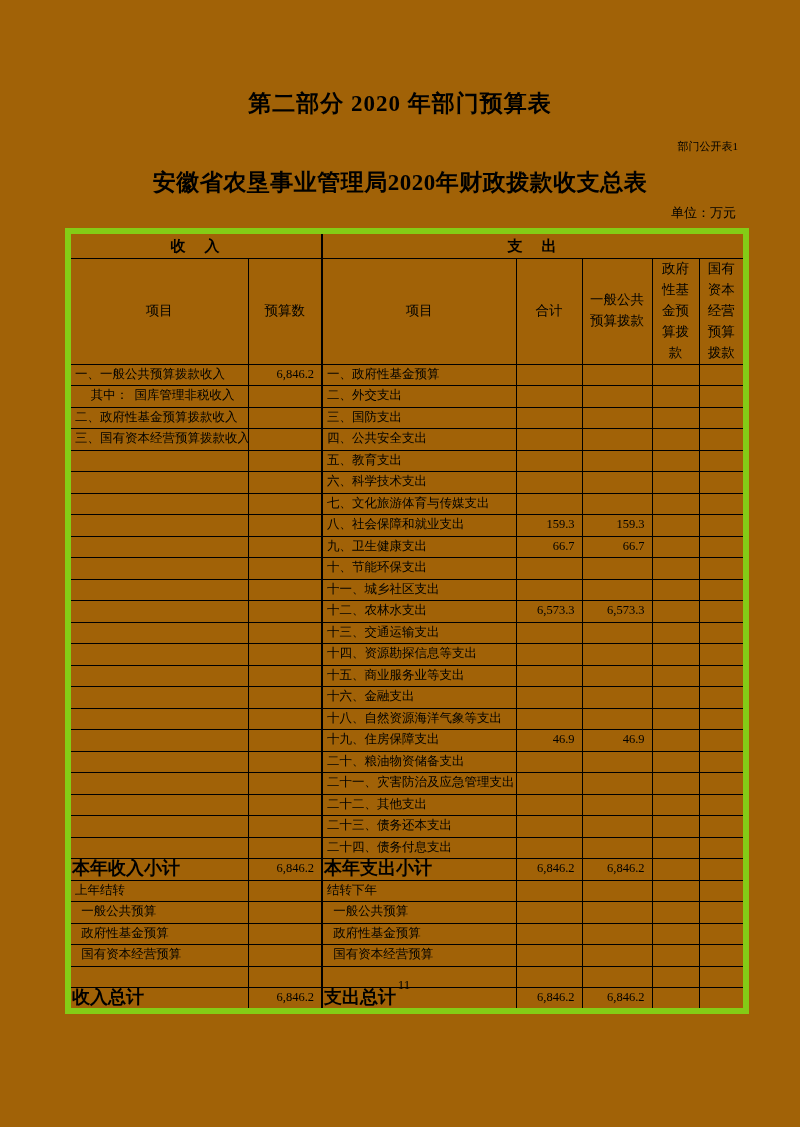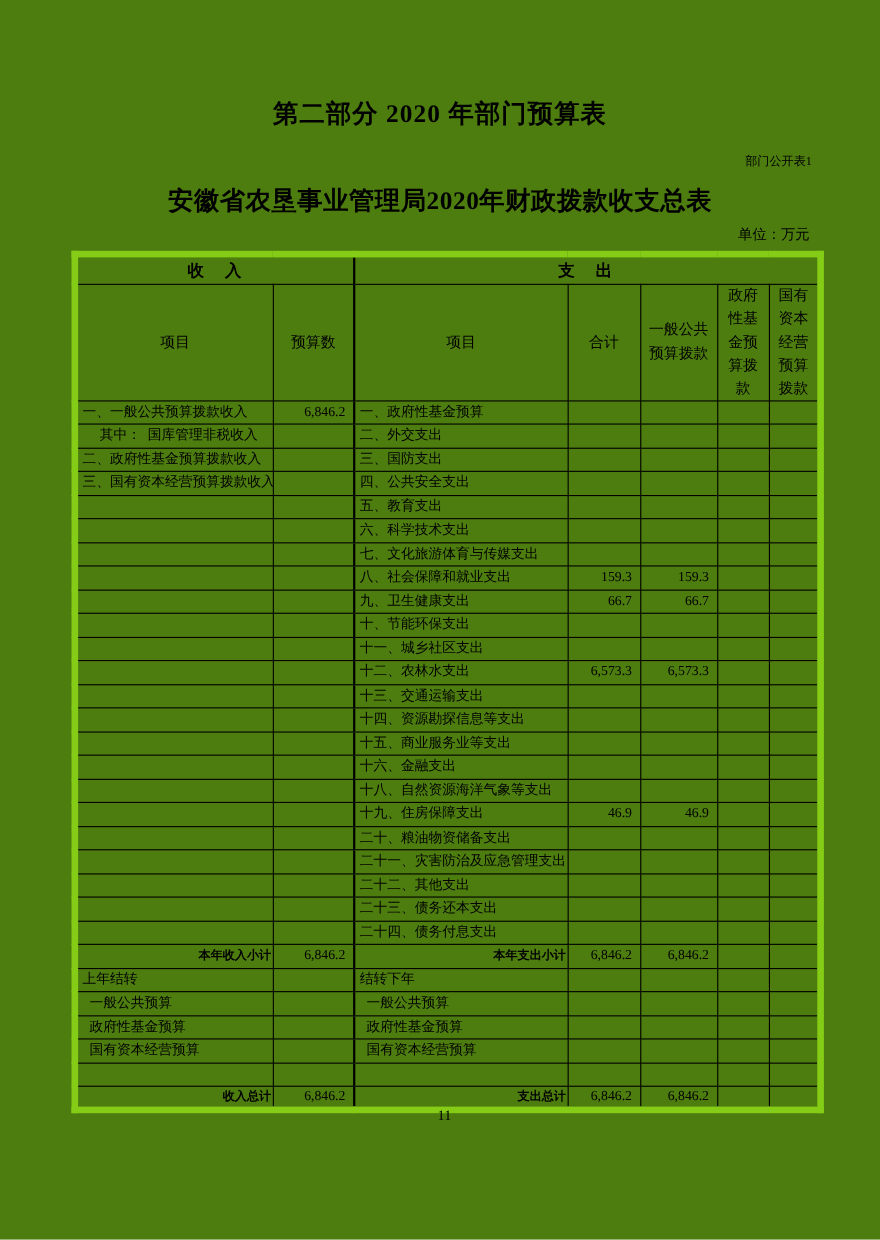--- a/index.html
+++ b/index.html
@@ -1,17 +1,17 @@
 <!DOCTYPE html>
 <html><head>
 <meta charset="utf-8">
 <style>
   html,body{margin:0;padding:0;background:#fff;}
   .page{
-    position:relative;width:800px;height:1127px;background:#4d7c0f;
+    position:relative;width:800px;height:1127px;background:#a16207;
     font-family:"Liberation Serif","DejaVu Serif",serif;color:#000;
     overflow:hidden;
   }
   .section-title{
     position:absolute;top:88px;left:0;width:100%;text-align:center;
     font-size:23px;font-weight:bold;letter-spacing:1px;
   }
   .table-label{position:absolute;top:139px;right:62px;font-size:11px;}
   .main-title{
     position:absolute;top:167px;left:0;width:100%;text-align:center;
@@ -32,24 +32,24 @@
   tr.head-row th{
     height:104px;font-size:13.5px;font-weight:normal;line-height:1.55;
     padding:0 6px;text-align:center;
   }
   tr.head-row th.nw{padding:0 7px;}
   .budget tbody tr{height:21.5px;}
   .budget tbody td{font-size:12.5px;line-height:1.1;}
   td.item{text-align:left;padding:0 2px 0 4px;white-space:pre;}
   td.num{text-align:right;padding:0 7px 0 2px;}
   tr.r-subtotal td.item,tr.r-total td.item{
-    text-align:right;font-weight:bold;font-size:11px;padding:0 1px;
+    text-align:left;font-weight:bold;font-size:18px;padding:0 1px;
   }
   .page-number{
-    position:absolute;top:1006px;left:65px;width:678px;
+    position:absolute;top:977px;left:65px;width:678px;
     text-align:center;font-size:13px;
   }
 </style>
 </head>
 <body>
 
 <div class="page">
 
   <div class="section-title">第二部分  2020 年部门预算表</div>
 

